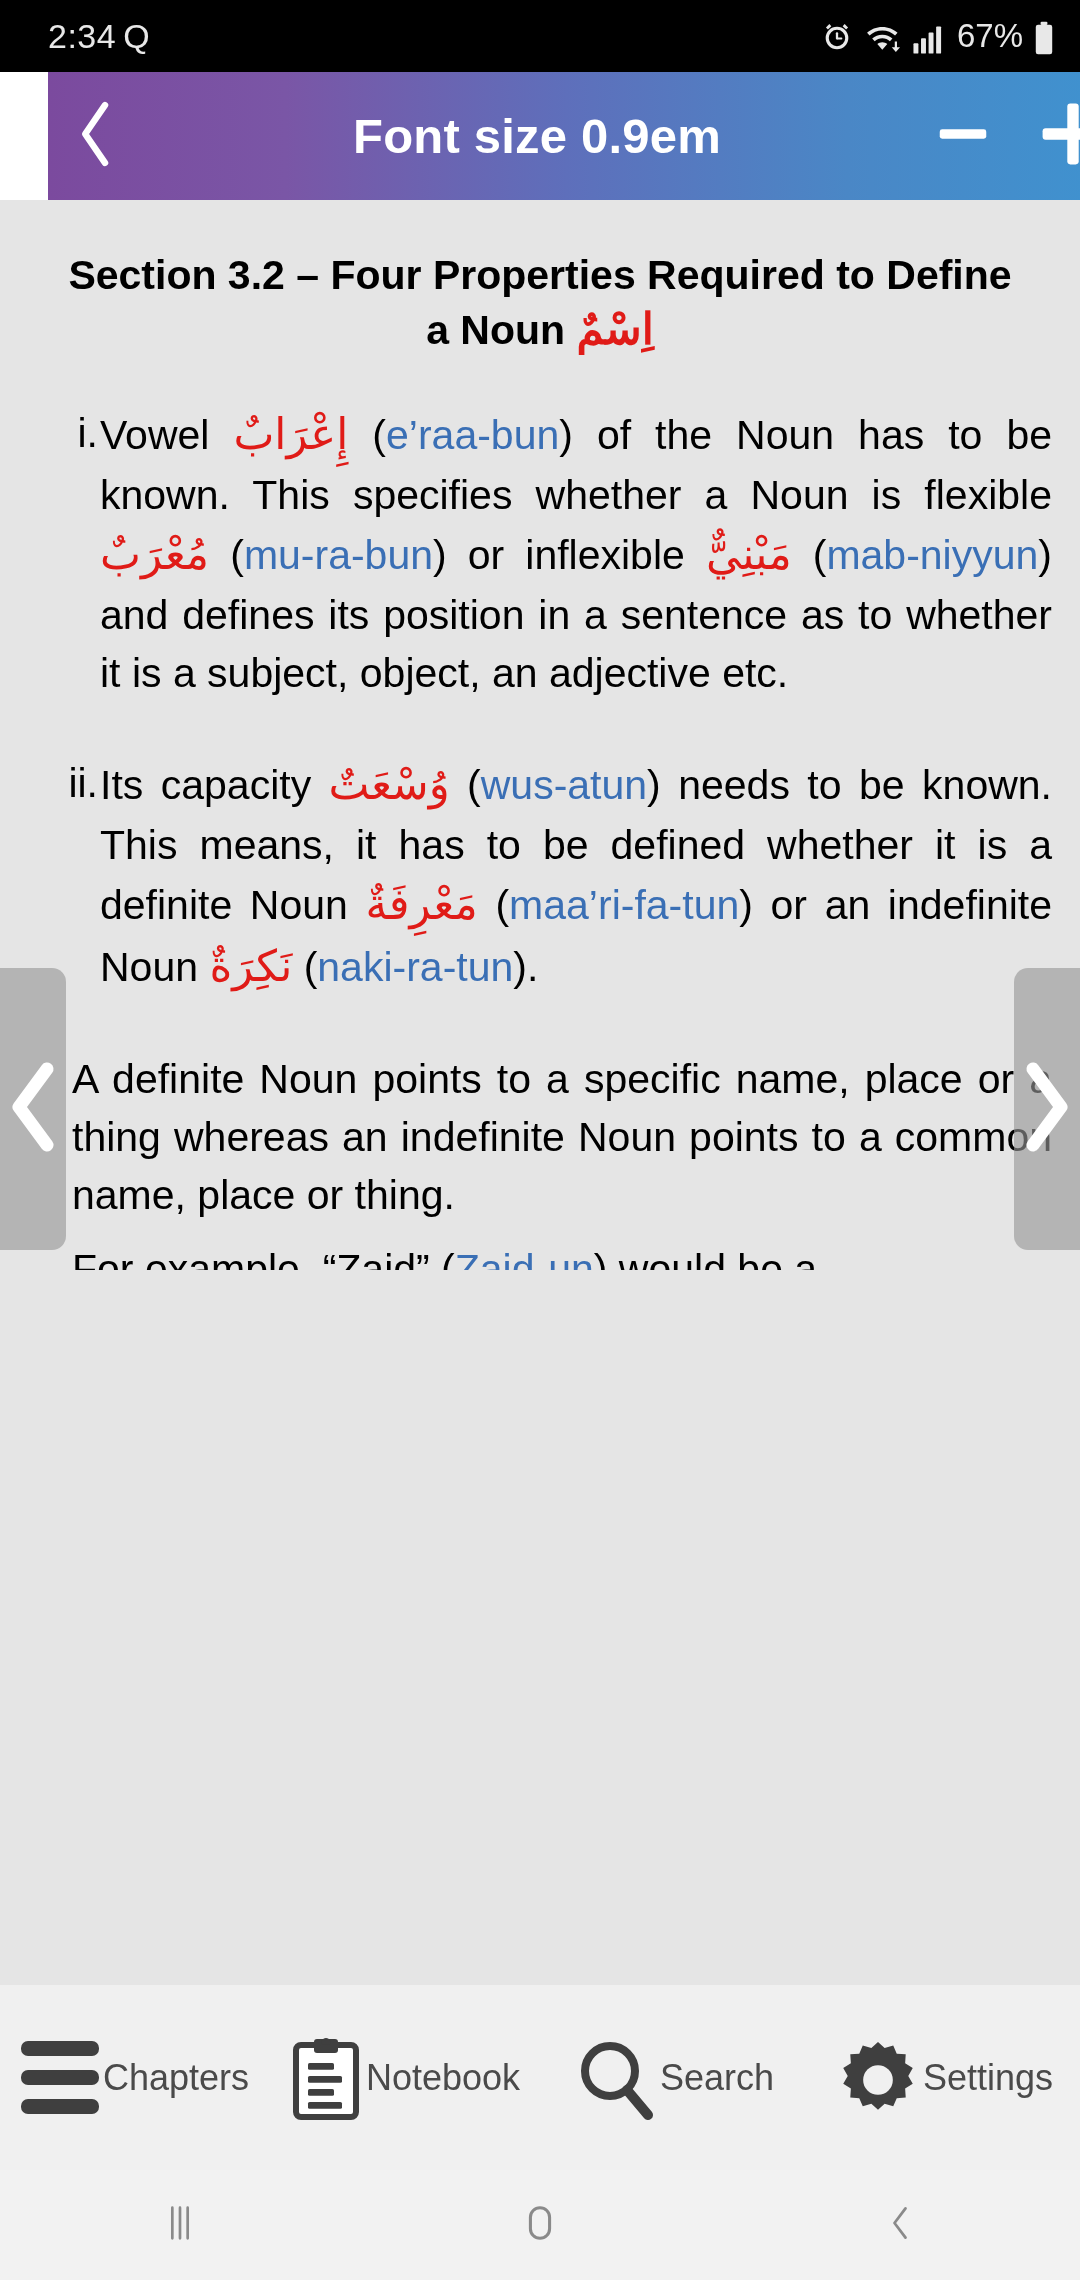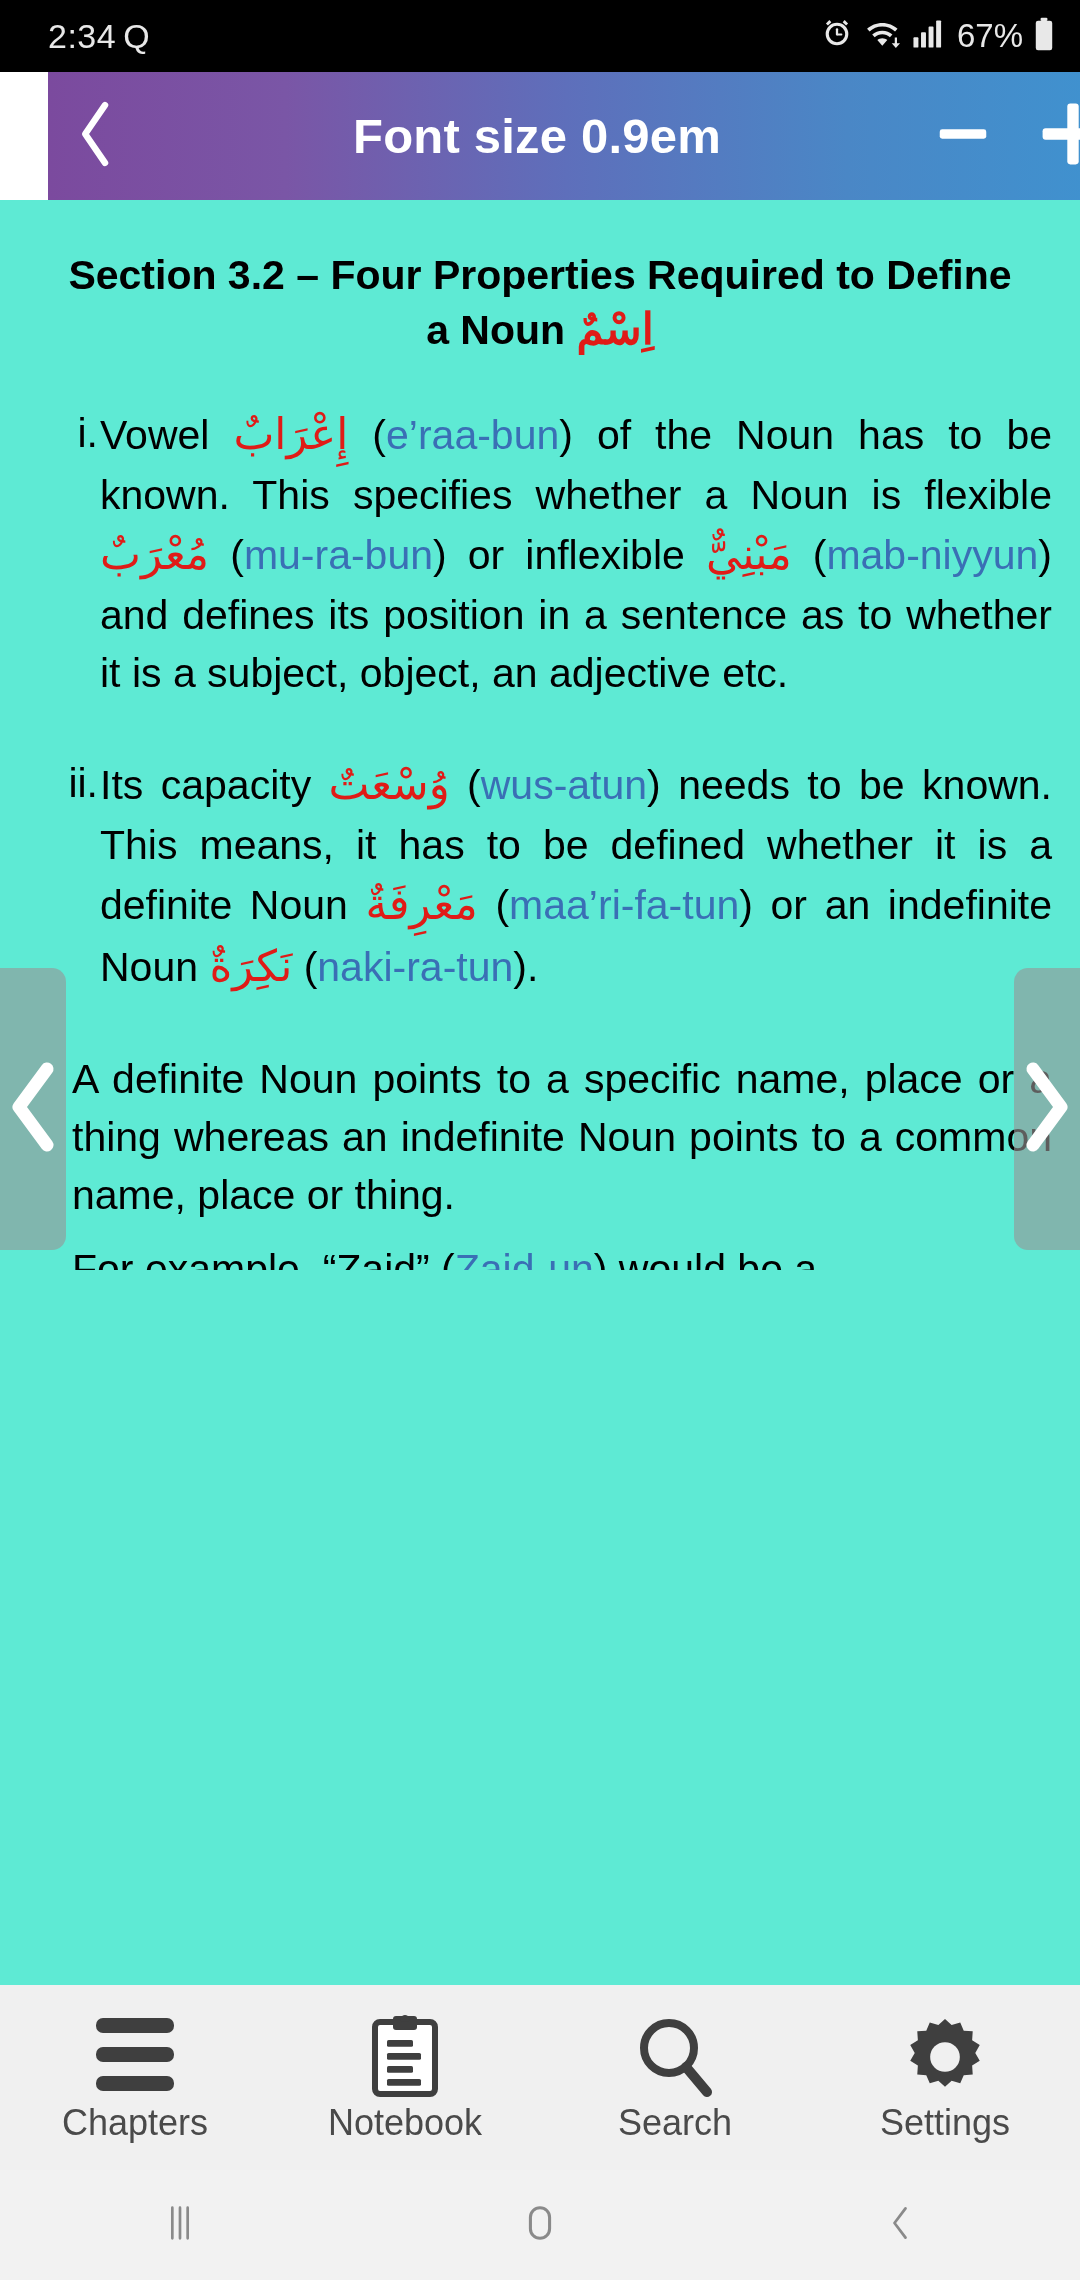--- a/index.html
+++ b/index.html
@@ -35,21 +35,21 @@
   }
   .status-left {
     display: flex;
     align-items: center;
     gap: 7px;
     font-size: 34px;
     letter-spacing: 0.5px;
   }
   .status-right {
     display: flex;
-    align-items: flex-start;
+    align-items: flex-end;
     gap: 11px;
   }
   .status-right svg { display: block; }
   #battery-percent {
     font-size: 33px;
     letter-spacing: 0px;
     margin-left: 2px;
   }
 
   
@@ -89,21 +89,21 @@
     justify-content: center;
     flex: 0 0 auto;
   }
 
   
   #content {
     position: absolute;
     top: 200px; left: 0;
     width: 1080px;
     height: 1785px;
-    background: #5eead4;
+    background: #e5e5e5;
     overflow: hidden;
     padding: 0 28px;
   }
 
   #doc-title {
     margin-top: 50px;
     text-align: center;
     font-size: 41px;
     font-weight: bold;
     line-height: 1.26;
@@ -192,21 +192,21 @@
     display: flex;
     align-items: center;
     justify-content: space-around;
     z-index: 6;
     border-top: 1px solid #f0f0f0;
   }
   .tool {
     width: 216px;
     height: 185px;
     display: flex;
-    flex-direction: column;
+    flex-direction: row;
     align-items: center;
     justify-content: center;
     gap: 4px;
   }
   .tool .ico {
     height: 86px;
     display: flex;
     align-items: flex-end;
     justify-content: center;
   }

